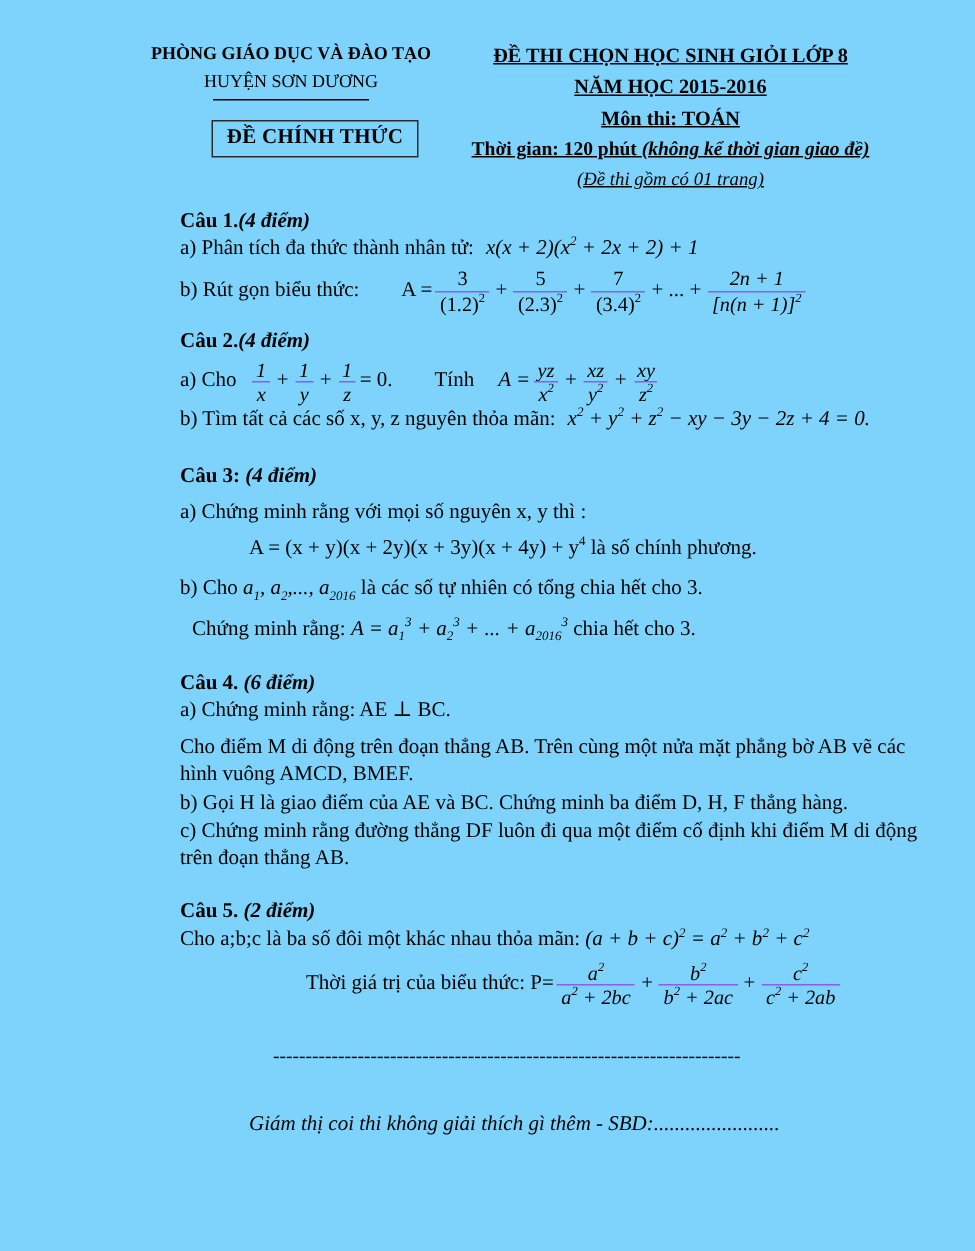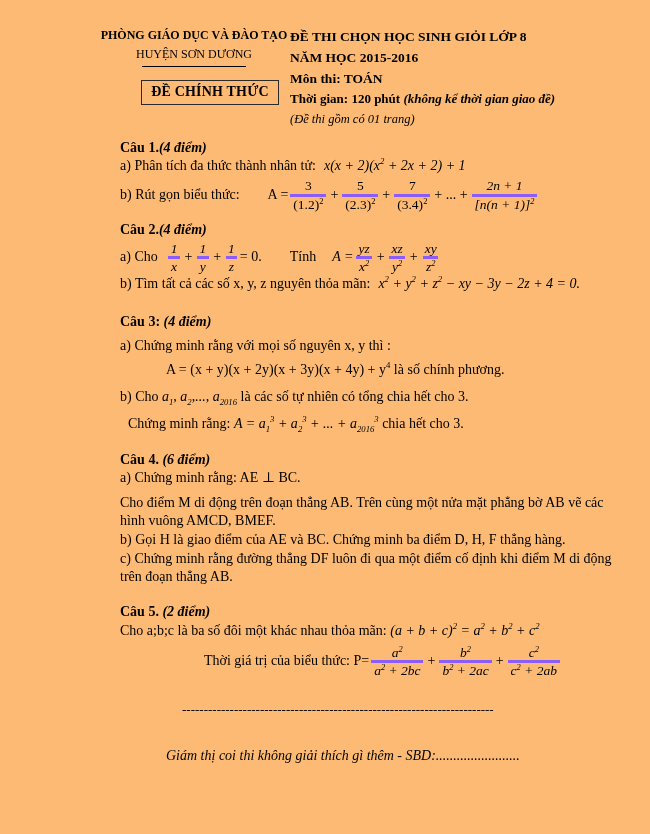--- a/index.html
+++ b/index.html
@@ -1,29 +1,29 @@
 <!DOCTYPE html>
 <html><head>
 <meta charset="utf-8">
 <style>
   html,body{margin:0;padding:0;background:#fff;}
   .page{
-    width:650px;height:834px;background:#fdba74;position:relative;
+    width:650px;height:834px;background:#7dd3fc;position:relative;
     font-family:"Liberation Serif","DejaVu Serif",serif;
     color:#000;font-size:14px;overflow:hidden;
   }
   
   .header{display:flex;padding:26px 46px 0 98px;}
   .header-left{width:192px;text-align:center;flex:none;}
   .dept{font-weight:bold;font-size:12px;line-height:1.55;}
   .district{font-weight:normal;font-size:12px;line-height:1.5;}
   .district-underline{width:104px;border-top:1.4px solid #000;margin:3px auto 0 auto;height:0;}
   .exam-box{display:inline-block;border:1.4px solid #2b2b2b;padding:3px 9px 4px 9px;
     font-weight:bold;font-size:14px;margin-top:13px;letter-spacing:.2px;margin-left:32px;}
-  .header-right{flex:1;}
+  .header-right{flex:1;text-align:center;text-decoration:underline;}
   .h-title{font-weight:bold;font-size:13.5px;line-height:1.6;}
   .h-year{font-weight:bold;font-size:13.5px;line-height:1.55;}
   .h-subject{font-weight:bold;font-size:13.5px;line-height:1.55;}
   .h-time{font-size:13px;line-height:1.6;}
   .h-time .b{font-weight:bold;}
   .h-time .bi{font-weight:bold;font-style:italic;}
   .h-pages{font-style:italic;font-size:12.5px;line-height:1.5;}
   
   .content{margin:10px 26px 0 120px;width:500px;}
   .q{margin-top:9px;}
@@ -33,21 +33,21 @@
   .line{line-height:18px;margin-top:1px;}
   .mline{display:flex;align-items:center;flex-wrap:nowrap;margin-top:3px;line-height:1.2;}
   .mline > *{flex:none;}
   .m{font-style:italic;}
   .mu{font-style:normal;}
   sup{font-size:0.62em;line-height:0;vertical-align:super;}
   sub{font-size:0.62em;line-height:0;vertical-align:sub;}
   .frac{display:inline-flex;flex-direction:column;align-items:center;
     vertical-align:middle;margin:0 2px;text-align:center;font-size:13.5px;line-height:1.12;}
   .fnum{padding:0 3px;}
-  .fden{border-top:3px solid #8b5cf6;padding:0 3px;}
+  .fden{border-top:1px solid #8b5cf6;padding:0 3px;}
   .op{padding:0 2px;}
   .sp8{display:inline-block;width:8px;}
   .sp16{display:inline-block;width:16px;}
   .sp28{display:inline-block;width:28px;}
   .indent{margin-left:46px;}
   .center-eq{margin-left:84px;}
   
   .sep{margin:24px 0 0 62px;font-size:13px;letter-spacing:0;white-space:nowrap;
     overflow:hidden;width:312px;}
   .note{margin:30px 0 0 46px;font-style:italic;font-size:14px;}

